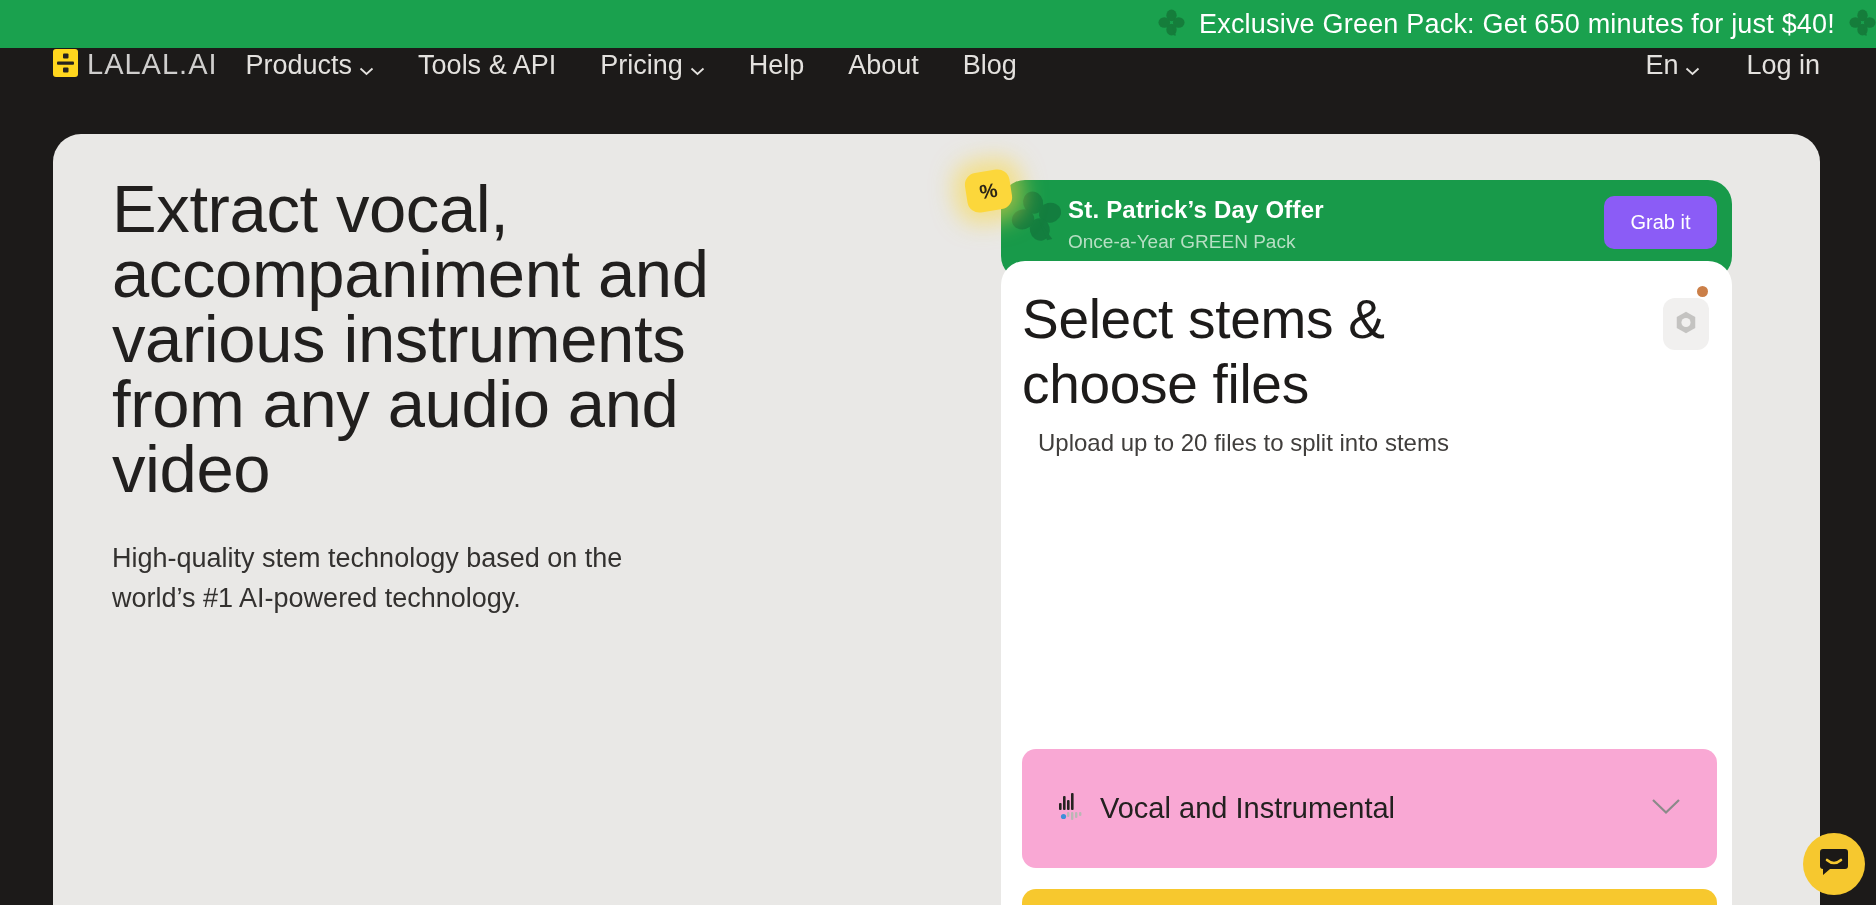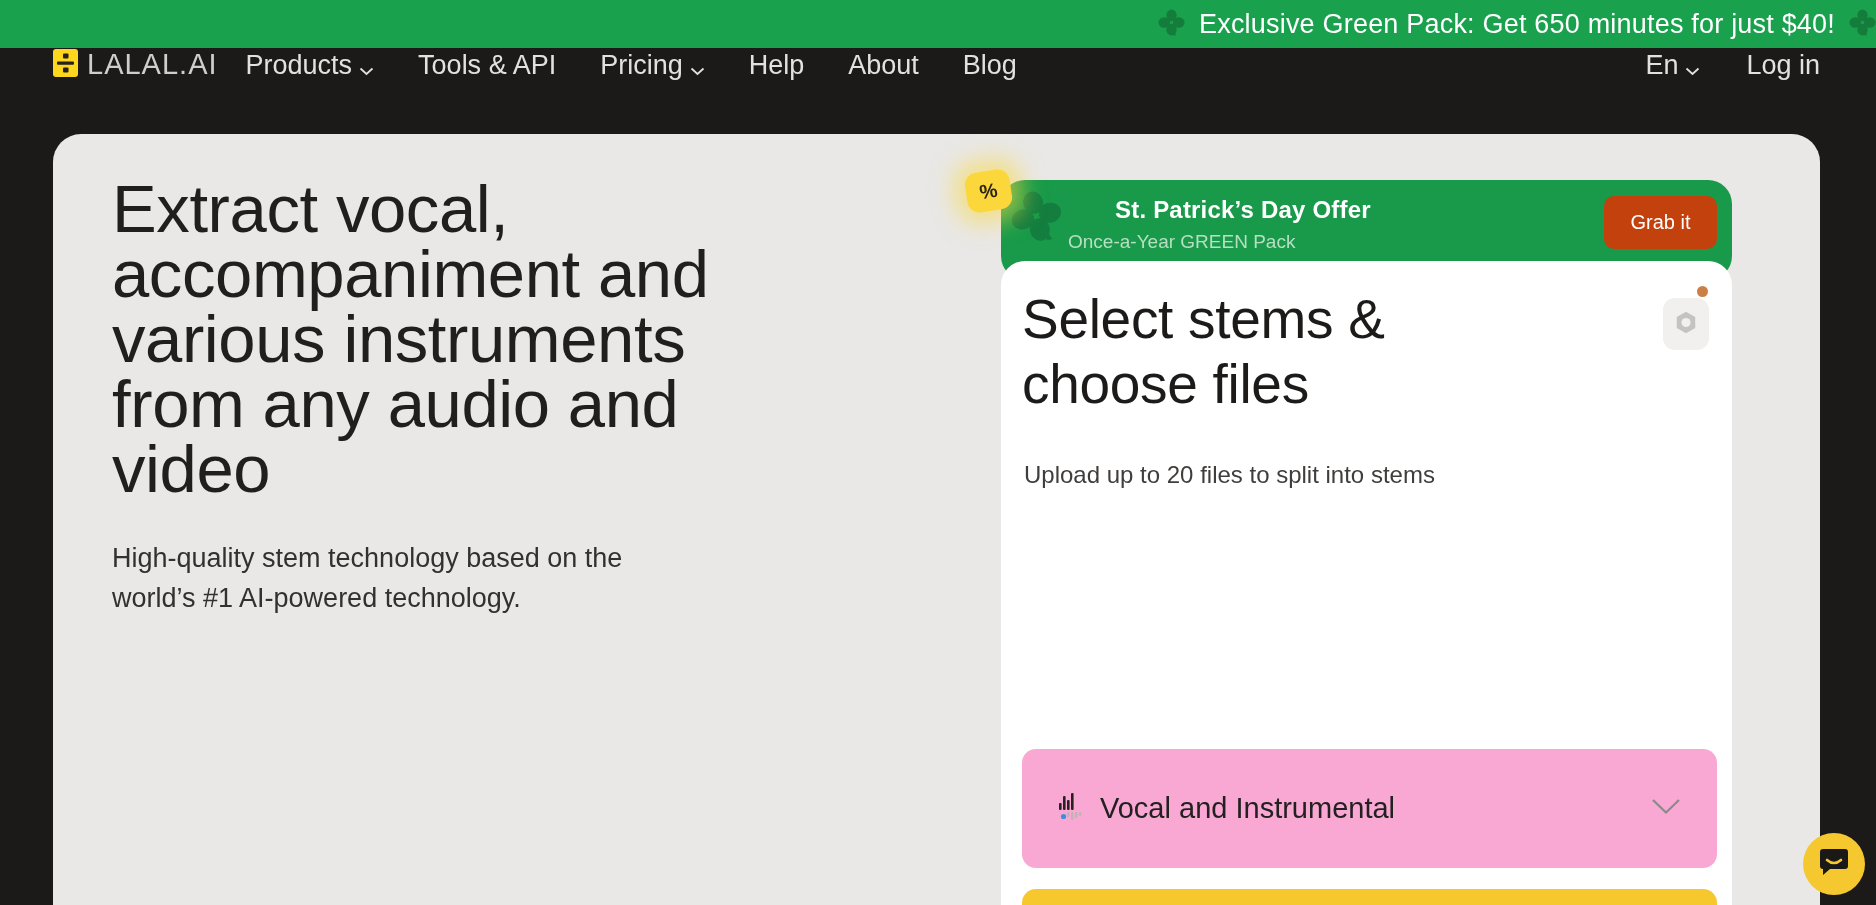--- a/index.html
+++ b/index.html
@@ -30,37 +30,37 @@
   
   .hero-title { position:absolute; left:112px; top:176px; width:640px;
                 font-size:67px; line-height:65px; color:#211f1e; letter-spacing:-0.4px; font-weight:400; }
   .hero-sub { position:absolute; left:112px; top:538px; font-size:27px; line-height:40px; color:#33312f; }
 
   
   .offer { position:absolute; left:1001px; top:180px; width:731px; height:100px;
            background:#189a4a; border-radius:24px; }
   .offer-clover { position:absolute; left:10px; top:8px; transform:rotate(-14deg); opacity:.85; }
   .offer-texts { position:absolute; left:67px; top:16px; }
-  .offer-title { color:#ffffff; font-size:24px; font-weight:700; letter-spacing:.2px;margin-left:47px; }
+  .offer-title { color:#ffffff; font-size:24px; font-weight:700; letter-spacing:.2px; }
   .offer-sub { color:#b7dfc4; font-size:19px; margin-top:7px; }
-  .grab-btn { position:absolute; left:603px; top:16px; width:113px; height:53px; background:#c2410c;
+  .grab-btn { position:absolute; left:603px; top:16px; width:113px; height:53px; background:#8b5cf6;
               border:none; border-radius:10px; color:#ffffff; font-size:20px; font-family:inherit; cursor:pointer; }
   .pct-badge { position:absolute; left:966px; top:171px; width:45px; height:40px; background:#fcd73b;
                border-radius:12px; transform:rotate(-9deg); display:flex; align-items:center; justify-content:center;
                font-size:20px; font-weight:600; color:#2b2517; z-index:5;
                box-shadow:0 0 22px 12px rgba(250,216,70,.55); }
 
   
   .uploader { position:absolute; left:1001px; top:261px; width:731px; height:644px;
               background:#ffffff; border-radius:24px 24px 0 0; }
   .settings-tile { position:absolute; left:662px; top:37px; width:46px; height:52px;
                    background:#f1f0ef; border-radius:12px; display:flex; align-items:center; justify-content:center; cursor:pointer; }
   .notif-dot { position:absolute; left:696px; top:25px; width:11px; height:11px; border-radius:50%; background:#cb7f48; }
   .up-title { position:absolute; left:21px; top:26px; font-size:55px; line-height:65px; color:#1d1b1a; letter-spacing:-0.3px; }
-  .up-sub { position:absolute; left:23px; top:168px; font-size:24px; color:#403e3c;margin-top:32px; }
+  .up-sub { position:absolute; left:37px; top:168px; font-size:24px; color:#403e3c; }
   .stem-select { position:absolute; left:21px; top:488px; width:695px; height:119px; background:#f9a8d4;
                  border-radius:14px; display:flex; align-items:center; padding:0 36px; cursor:pointer; }
   .stem-label { font-size:29px; color:#232120; margin-left:16px; }
   .stem-chevron { margin-left:auto; }
   .split-btn { position:absolute; left:21px; top:628px; width:695px; height:60px; background:#f7c82e;
                border:none; border-radius:14px; cursor:pointer; }
 
   
   .chat-btn { position:absolute; left:1803px; top:833px; width:62px; height:62px; border-radius:50%;
               background:#f6c82f; display:flex; align-items:center; justify-content:center; cursor:pointer; z-index:6; }

